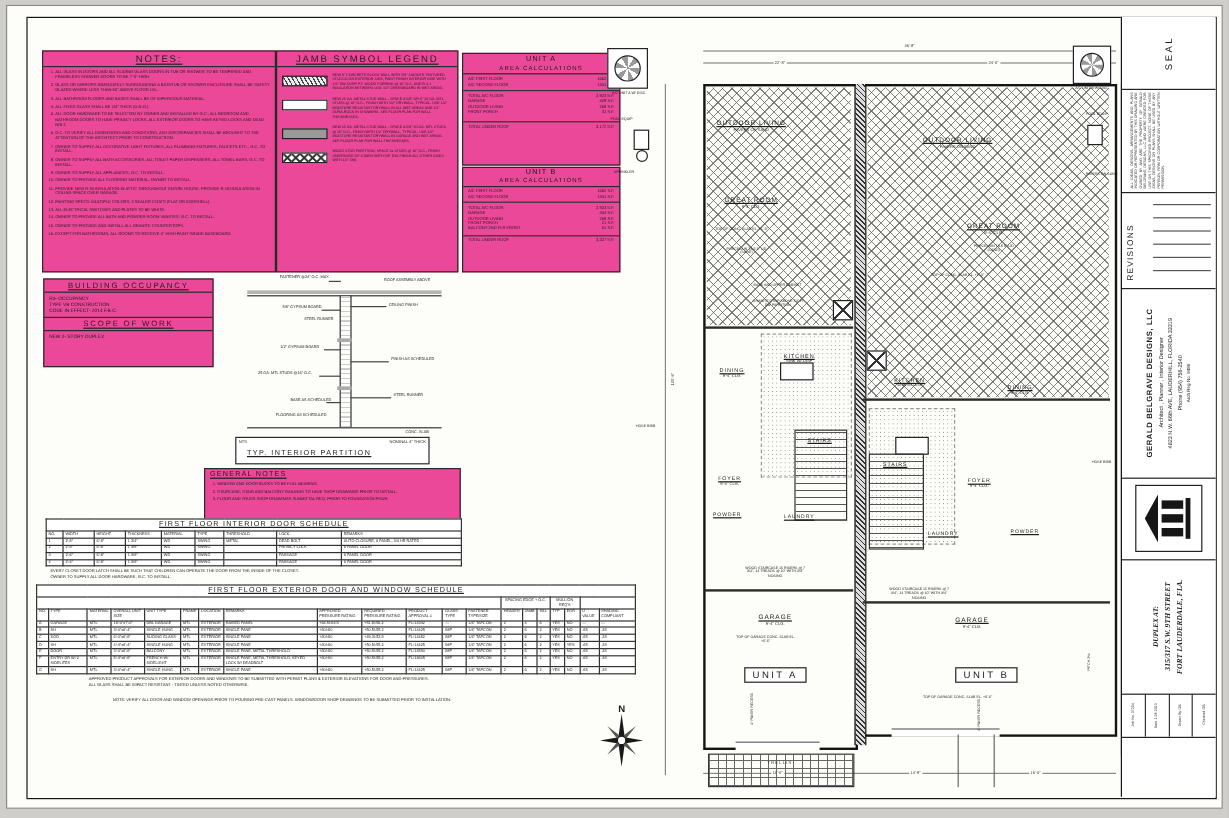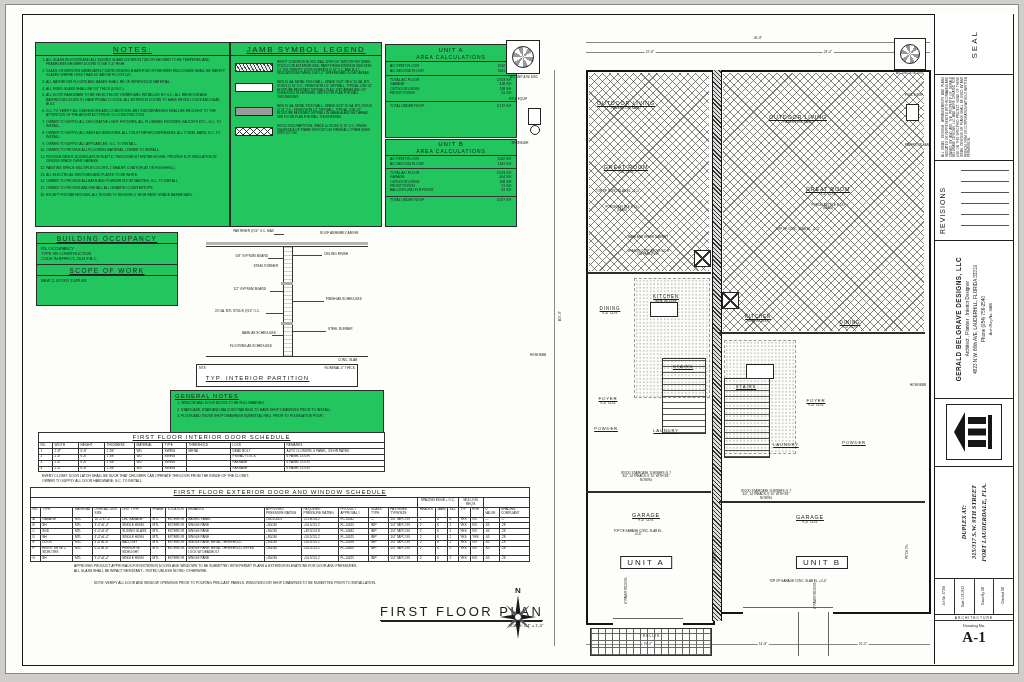--- a/index.html
+++ b/index.html
@@ -1,20 +1,20 @@
 <!DOCTYPE html>
 <html><head>
 <meta charset="utf-8">
 <style>
   html,body{margin:0;padding:0;background:#b9b8b4;font-family:"Liberation Sans",sans-serif;color:#1c1c1c;}
   #sheet{position:relative;width:1024px;height:682px;background:#cfcecb;overflow:hidden;}
   #paper{position:absolute;left:5px;top:4px;width:1012px;height:668px;background:#fdfdfa;border:1px solid #8a8a86;}
   #frame{position:absolute;left:22px;top:14px;width:990px;height:650px;border:1.6px solid #161616;background:transparent;}
   .abs{position:absolute;}
-  .box{position:absolute;border:0.8px solid #2a2a2a;background:#22c55e;}
+  .box{position:absolute;border:0.8px solid #2a2a2a;background:#ec4899;}
   .box-title{font-size:8px;letter-spacing:1.5px;text-align:center;text-decoration:underline;padding:2px 0 1px;color:#222;}
   .rule{border-bottom:0.8px solid #2a2a2a;}
   .t2{font-size:3px;line-height:1.25;}
   .t3{font-size:3.4px;line-height:1.3;}
   .t4{font-size:4px;line-height:1.3;}
   .t5{font-size:5px;line-height:1.25;}
   .t6{font-size:6px;line-height:1.2;}
   .u{text-decoration:underline;}
   .ctr{text-align:center;}
   ol.notes{margin:2px 4px 2px 10px;padding:0;}
@@ -553,24 +553,20 @@
         </tbody>
     </table>
     <div class="t3" style="padding:2px 0 0 44px;">
 
     <div>APPROVED PRODUCT APPROVALS FOR EXTERIOR DOORS AND WINDOWS TO BE SUBMITTED WITH PERMIT PLANS &amp; EXTERIOR ELEVATIONS FOR DOOR AND PRESSURES.</div>
         <div>ALL GLASS SHALL BE IMPACT RESISTANT - TINTED UNLESS NOTED OTHERWISE.</div>
       </div>
     <div class="t3" style="padding:8px 0 0 64px;width:300px;">NOTE: VERIFY ALL DOOR AND WINDOW OPENINGS PRIOR TO POURING PRE-CAST PANELS. WINDOW/DOOR SHOP DRAWINGS TO BE SUBMITTED PRIOR TO INSTALLATION.</div>
   </div>
 
-  <div class="abs" style="left:380px;top:604px;">
-    <div style="font-size:13px;letter-spacing:2.5px;border-bottom:1px solid #222;box-shadow:0 2px 0 -1px #222;padding-bottom:1px;">FIRST FLOOR PLAN</div>
-    <div class="t4" style="text-align:right;padding-top:2px;">SCALE: 1/4" = 1'-0"</div>
-  </div>
   <div class="abs" style="left:500px;top:586px;width:36px;text-align:center;">
     <div style="font-size:8px;font-weight:bold;">N</div>
     <svg width="36" height="44" viewBox="0 0 36 44">
       <polygon points="18,0 21,22 18,44 15,22" fill="#181818"></polygon>
       <polygon points="0,22 18,19 36,22 18,25" fill="#181818"></polygon>
       <polygon points="6,10 19,20 30,34 17,24" fill="#555"></polygon>
       <polygon points="30,10 17,20 6,34 19,24" fill="#555"></polygon>
       <circle cx="18" cy="22" r="3.5" fill="#fff" stroke="#181818" stroke-width="1"></circle>
     </svg>
   </div>
@@ -787,19 +783,14 @@
         </div>
         <div style="flex:1;border-right:0.7px solid #333;display:flex;align-items:center;justify-content:center;">
           <span class="vert t2"><span>Drawn By</span> <span>GB</span></span>
         </div>
         <div style="flex:1;display:flex;align-items:center;justify-content:center;">
           <span class="vert t2"><span>Checked</span> <span>GB</span></span>
         </div>
       </div>
     </div>
 
-    <div class="tb-sec" style="top:600px;height:50px;border-bottom:none;">
-      <div class="ctr t3" style="letter-spacing:1px;padding-top:2px;border-bottom:0.7px solid #333;">ARCHITECTURE</div>
-      <div class="ctr t4" style="padding-top:2px;">Drawing No.</div>
-      <div class="ctr" style="font-family:'Liberation Serif',serif;font-size:15px;font-weight:bold;">A-1</div>
-    </div>
   </div>
 </div>
 
 </body></html>

